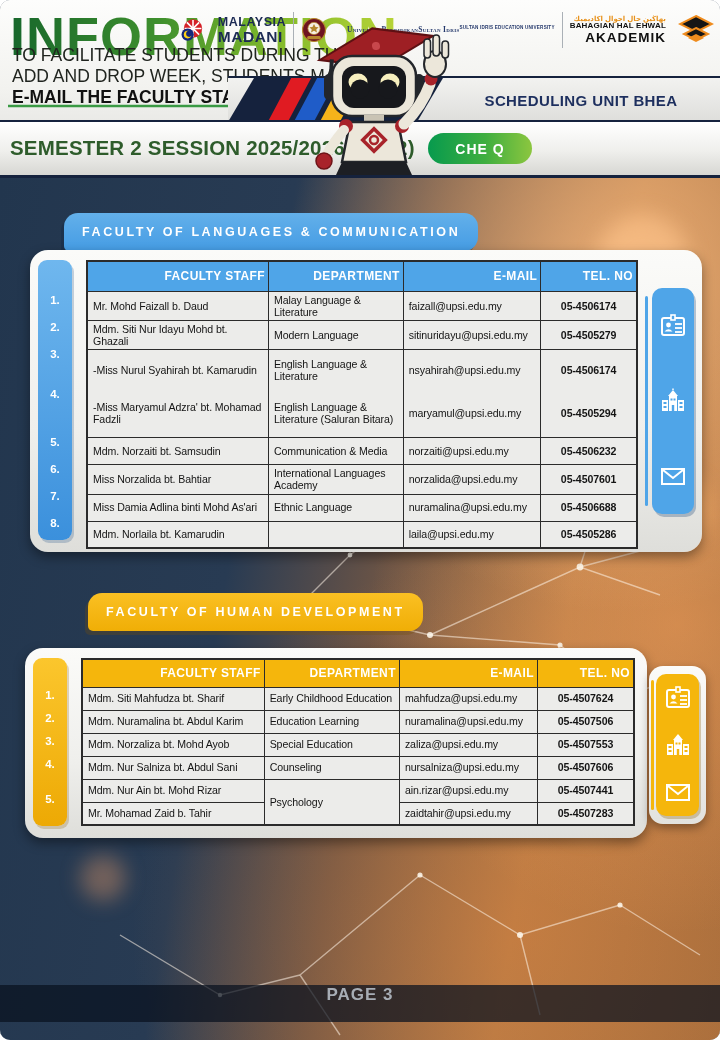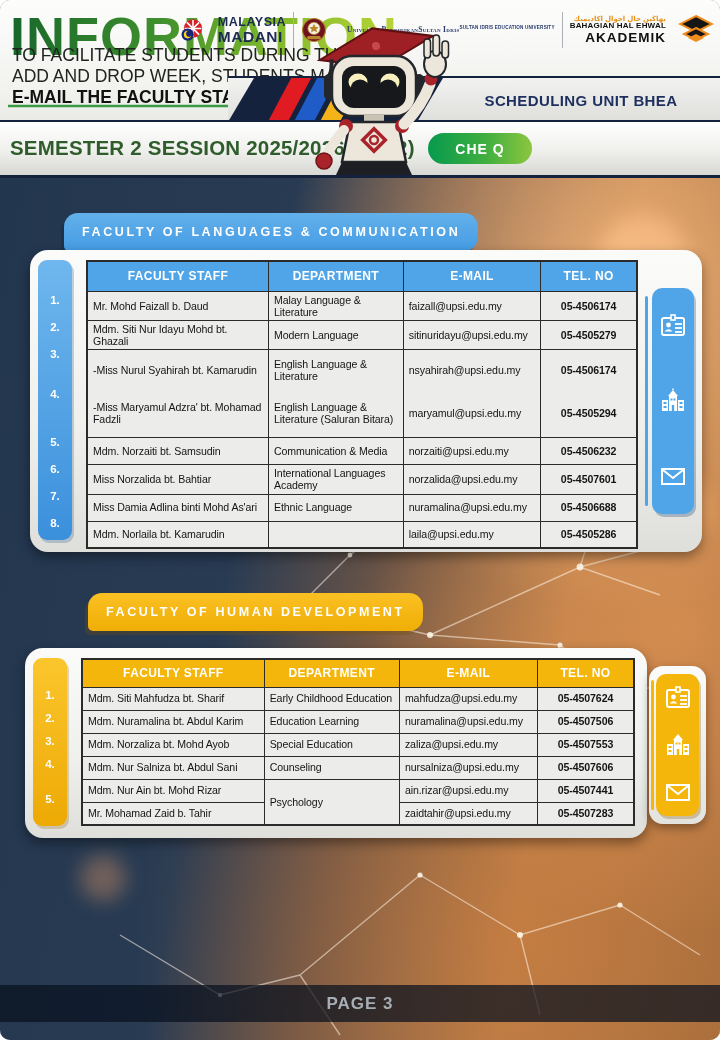--- a/index.html
+++ b/index.html
@@ -82,21 +82,21 @@
   .card-0 .bil-bar span:nth-of-type(5){top:176px}.card-0 .bil-bar span:nth-of-type(6){top:203px}
   .card-0 .bil-bar span:nth-of-type(7){top:230px}.card-0 .bil-bar span:nth-of-type(8){top:257px}
   .card-1 .bil-bar span:nth-of-type(1){top:31px}.card-1 .bil-bar span:nth-of-type(2){top:54px}
   .card-1 .bil-bar span:nth-of-type(3){top:77px}.card-1 .bil-bar span:nth-of-type(4){top:100px}
   .card-1 .bil-bar span:nth-of-type(5){top:135px}
 
   .tbl-wrap{position:absolute;left:56px;top:10px;}
   .card-0 .tbl-wrap{right:64px;}
   .card-1 .tbl-wrap{right:12px;}
   table.fac{width:100%;border-collapse:collapse;background:#ececea;border:2px solid #2b2b2b;}
-  table.fac th{color:#fff;font-size:12px;font-weight:800;border:1.5px solid #2b2b2b;padding:2px 3px;letter-spacing:.4px;}
+  table.fac th{color:#fff;font-size:12px;font-weight:800;border:1.5px solid #2b2b2b;padding:2px 3px;letter-spacing:.4px;text-align:right;}
   .tbl-0 th{background:#4fa5e8;}
   .tbl-1 th{background:#f5b60c;}
   table.fac td{border:1.5px solid #2b2b2b;font-size:10.6px;color:#141414;padding:2px 5px;vertical-align:middle;line-height:1.15;letter-spacing:-.1px;}
   td.c-tel{font-weight:800;text-align:center;font-size:11.5px;letter-spacing:0;}
   td.c-email{font-size:10.6px;}
   .tbl-0 thead tr{height:30px;}  .tbl-0 tbody tr{height:27px;}
   .tbl-0 tr.g-start{height:40px;}.tbl-0 tr.g-end{height:48px;}
   .tbl-0 tr.g-start td{border-bottom:none;}
   .tbl-0 tr.g-end td{border-top:none;}
   .tbl-1 thead tr{height:28px;}  .tbl-1 tbody tr{height:23px;}
@@ -105,21 +105,21 @@
   
   .icon-bar{display:flex;flex-direction:column;align-items:center;justify-content:space-around;border-radius:10px;}
   .icon-bar.blue{position:absolute;right:8px;top:38px;bottom:38px;width:42px;background:#4fa5e8;box-shadow:2px 3px 0 rgba(25,70,120,.3);}
   .icon-bar.blue::before{content:"";position:absolute;left:-7px;top:8px;bottom:8px;width:3px;background:#4fa5e8;border-radius:2px;}
   .icon-card-2{position:absolute;left:649px;top:666px;width:57px;height:158px;background:linear-gradient(180deg,#fbfbf9,#e2e2de);border-radius:14px;box-shadow:0 4px 10px rgba(0,0,0,.35);z-index:3;}
   .icon-bar.yellow{position:absolute;left:7px;right:7px;top:8px;bottom:8px;background:#f5b60c;box-shadow:2px 3px 0 rgba(140,95,10,.3);}
   .icon-bar.yellow::before{content:"";position:absolute;left:-5px;top:6px;bottom:6px;width:3px;background:#f5b60c;border-radius:2px;}
   .ic{width:26px;height:26px;display:block;}
 
   
-  .footer-band{position:absolute;left:0;right:0;top:985px;height:37px;background:rgba(8,17,30,.72);z-index:4;display:flex;align-items:center;justify-content:center;}
+  .footer-band{position:absolute;left:0;right:0;top:985px;height:37px;background:rgba(8,17,30,.72);z-index:4;display:flex;align-items:flex-start;justify-content:center;}
   .footer-label{color:#a7adb5;font-weight:800;font-size:17px;letter-spacing:1px;}
 </style>
 </head>
 <body>
 
 <div class="page">
 
   <div class="main-bg">
     <svg class="plexus" width="720" height="865" viewBox="0 0 720 865">
       <g stroke="rgba(255,244,232,0.55)" stroke-width="1.4" fill="none">

